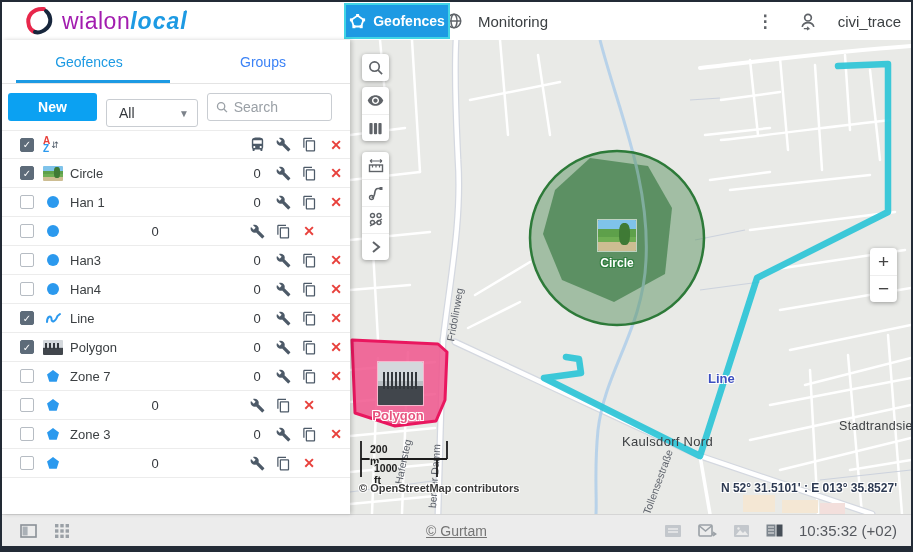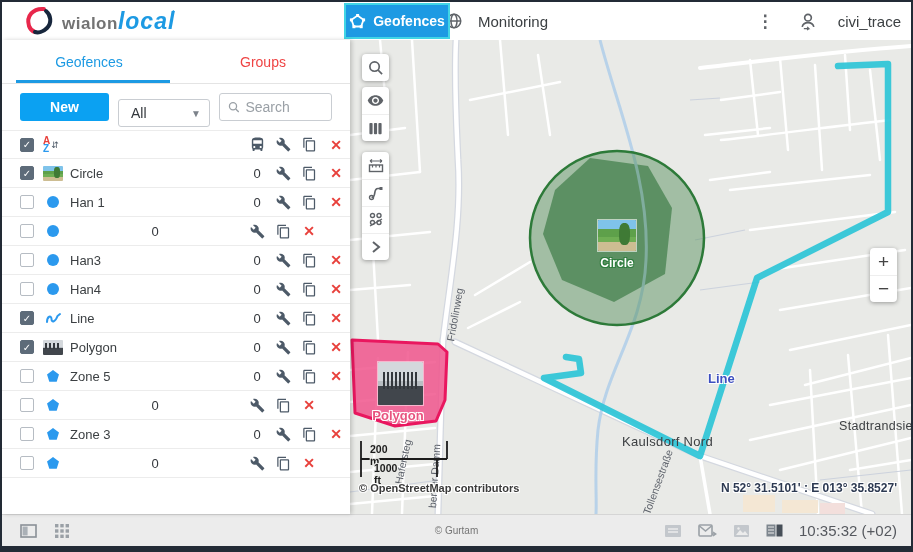--- a/index.html
+++ b/index.html
@@ -2,41 +2,41 @@
 <html><head>
 <meta charset="utf-8">
 <style>
   * { margin:0; padding:0; box-sizing:border-box; }
   html,body { width:913px; height:552px; font-family:"Liberation Sans", sans-serif; }
   #app { position:relative; width:913px; height:552px; background:#232b36; overflow:hidden; }
 
   
   .header { position:absolute; left:2px; top:2px; width:909px; height:38px; background:#fff; }
   .brand { position:absolute; left:22px; top:4px; display:flex; align-items:center; gap:8px; }
-  .brand-word1 { font-size:17px; font-weight:bold; color:#737373; letter-spacing:.5px; }
+  .brand-word1 { font-size:23px; font-weight:normal; color:#a21caf; letter-spacing:.5px; }
   .brand-word2 { font-size:23px; font-weight:bold; font-style:italic; color:#1d9ae3; letter-spacing:1px; }
   .brand-tick { color:#1d9ae3; font-size:14px; font-weight:bold; position:relative; top:-8px; left:-4px;}
   .tab-monitoring { position:absolute; left:443px; top:0; height:38px; display:flex; align-items:center; gap:15px;
     color:#3c4043; font-size:15px; cursor:pointer; }
   .tab-geofences { position:absolute; left:342px; top:1px; height:36px; width:106px; background:#1d9ae3;
     border:2px solid #41d5e5; display:flex; align-items:center; justify-content:center; gap:7px;
     color:#fff; font-size:14px; font-weight:bold; cursor:pointer; }
   .header-right { position:absolute; right:10px; top:0; height:38px; display:flex; align-items:center; gap:20px; }
   .kebab { color:#5f6368; font-size:17px; font-weight:bold; padding:0 4px; cursor:pointer; }
   .username { color:#3c4043; font-size:15px; }
 
   
   .sidebar { position:absolute; left:2px; top:40px; width:348px; height:474px; background:#fff; z-index:5;
     box-shadow:2px 0 4px rgba(0,0,0,.18); }
   .side-tabs { display:flex; height:44px; border-bottom:1px solid #e4e4e4; }
-  .side-tab { flex:1; display:flex; align-items:center; justify-content:center; font-size:14px; color:#ef4444;
+  .side-tab { flex:1; display:flex; align-items:center; justify-content:center; font-size:14px; color:#3b82f6;
     position:relative; cursor:pointer; }
   .side-tab.active { color:#1d9ae3; }
   .side-tab.active::after { content:""; position:absolute; left:14px; right:6px; bottom:0; height:3px; background:#1d9ae3; }
-  .side-toolbar { display:flex; align-items:center; gap:9px; padding:9px 18px 9px 18px; height:46px; }
+  .side-toolbar { display:flex; align-items:center; gap:9px; padding:9px 18px 9px 6px; height:46px; }
   .btn-new { width:89px; height:28px; background:#0ba1f2; color:#fff; border:none; border-radius:3px;
     font-size:14px; font-weight:bold; cursor:pointer; font-family:inherit; }
   .sel-all { width:92px; height:28px; border:1px solid #c9cdd2; border-radius:3px; display:flex; align-items:center;
     padding:0 8px 0 12px; font-size:14px; color:#33373c; cursor:pointer; justify-content:space-between; background:#fff;margin-top:12px;}
   .sel-all .chev { color:#7c828a; font-size:10px; }
   .search-box { flex:1; height:28px; border:1px solid #c9cdd2; border-radius:3px; display:flex; align-items:center;
     padding:0 8px; gap:6px; background:#fff; }
   .search-box input { border:none; outline:none; width:100%; font-size:14px; color:#333; font-family:inherit; }
   .search-box input::placeholder { color:#9aa0a6; }
 
@@ -94,21 +94,21 @@
   .scale-ctrl { position:absolute; left:8px; top:398px; pointer-events:none; }
   .scale-ctrl .txt { font-size:10.5px; color:#1c1c1c; font-weight:bold;
      text-shadow:-1px -1px 0 #e9eae7,1px -1px 0 #e9eae7,-1px 1px 0 #e9eae7,1px 1px 0 #e9eae7;}
   .attribution { position:absolute; left:9px; top:442px; font-size:11px; font-weight:bold; color:#3a3a3a; }
   .coords { position:absolute; right:14px; top:441px; font-size:12px; font-weight:bold; color:#2d3a52; }
 
   
   .footer { position:absolute; left:2px; top:514px; width:909px; height:32px; background:#ececec;
     border-top:1px solid #d5d5d5; display:flex; align-items:center; }
   .f-left { display:flex; align-items:center; gap:18px; padding-left:18px; }
-  .f-center { position:absolute; left:0; right:0; text-align:center; color:#757575; font-size:10px; }
+  .f-center { position:absolute; left:0; right:0; text-align:center; color:#757575; font-size:14px;text-decoration:underline; }
   .f-right { position:absolute; right:14px; display:flex; align-items:center; gap:16px; }
   .f-time { color:#55585e; font-size:15px; }
   .f-ic { display:flex; align-items:center; cursor:pointer; }
 </style>
 </head>
 <body>
 
 <div id="app">
 
   <div class="header">
@@ -367,21 +367,21 @@
 
     <div class="grow">
       <div class="icon-cell">
             <div class="cbx"></div>
           </div>
       <div class="icon-cell">
             <svg width="14" height="14" viewBox="0 0 14 14">
               <polygon points="7,1 13,5.5 10.7,12.8 3.3,12.8 1,5.5" fill="#2b99ee"></polygon>
             </svg>
           </div>
-      <div class="gname">Zone 5</div>
+      <div class="gname">Zone 7</div>
       <div class="gcount">0</div>
       <div class="act-ic">
         <svg width="15" height="15" viewBox="0 0 24 24" fill="#4d5a68">
           <path d="M22.7 19l-9.1-9.1c.9-2.3.4-5-1.5-6.9-2-2-5-2.4-7.4-1.3L9 6 6 9 1.6 4.7C.4 7.1.9 10.1 2.9 12.1c1.9 1.9 4.6 2.4 6.9 1.5l9.1 9.1c.4.4 1 .4 1.4 0l2.3-2.3c.5-.4.5-1.1.1-1.4z"></path>
         </svg>
       </div>
       <div class="act-ic">
         <svg width="15" height="15" viewBox="0 0 24 24" fill="#4d5a68">
           <path d="M16 1H4c-1.1 0-2 .9-2 2v14h2V3h12V1zm3 4H8c-1.1 0-2 .9-2 2v14c0 1.1.9 2 2 2h11c1.1 0 2-.9 2-2V7c0-1.1-.9-2-2-2zm0 16H8V7h11v14z"></path>
         </svg>

